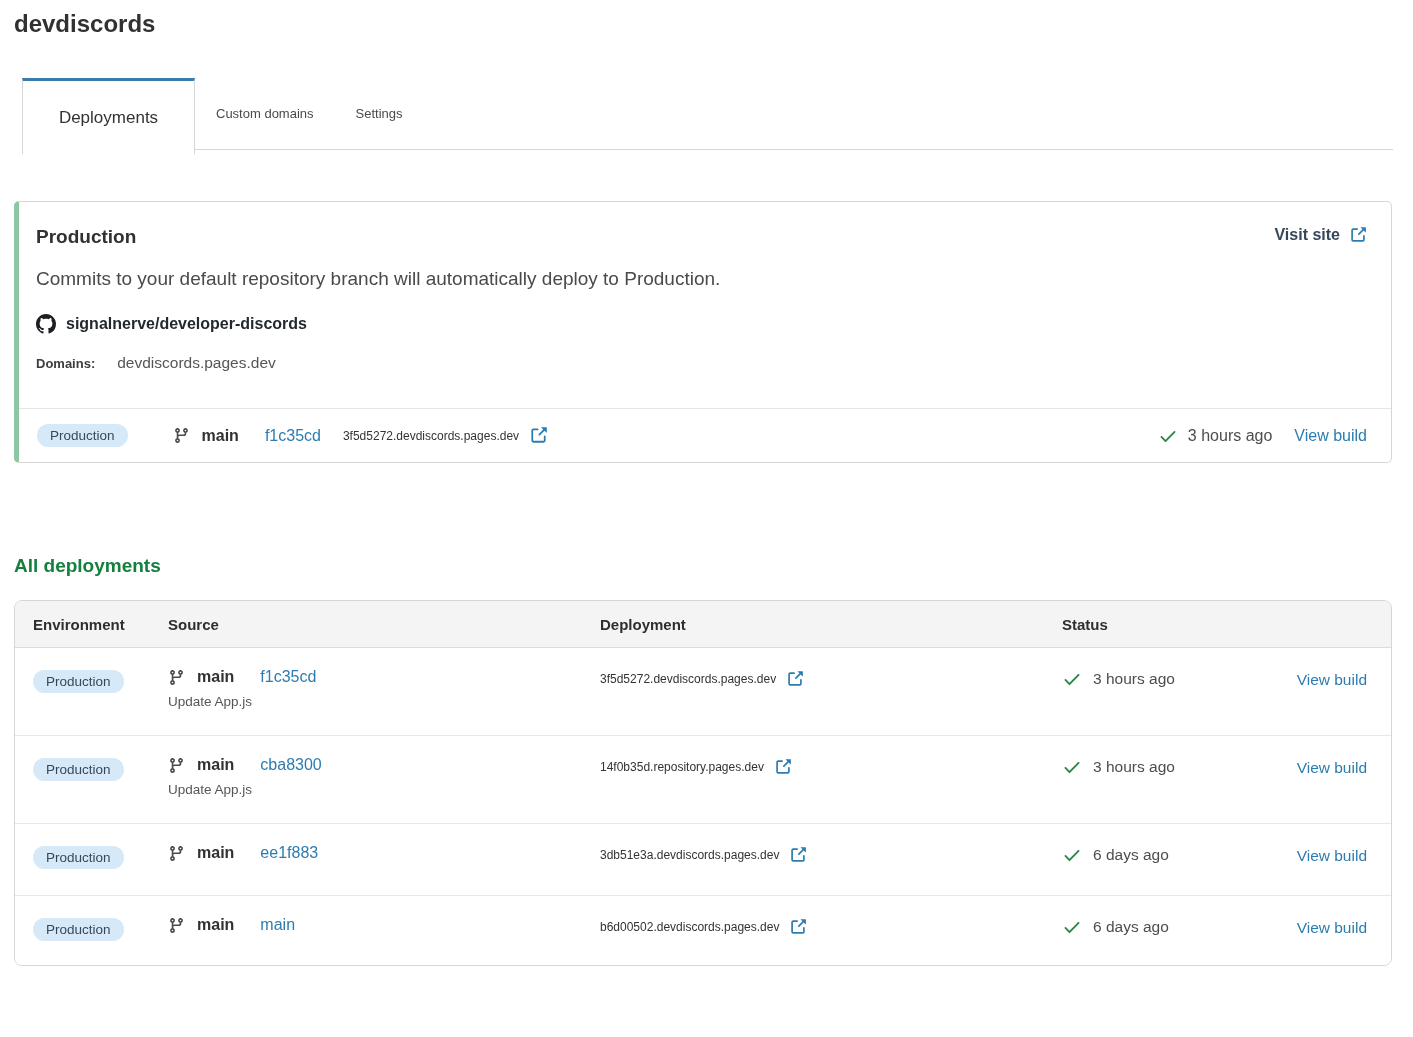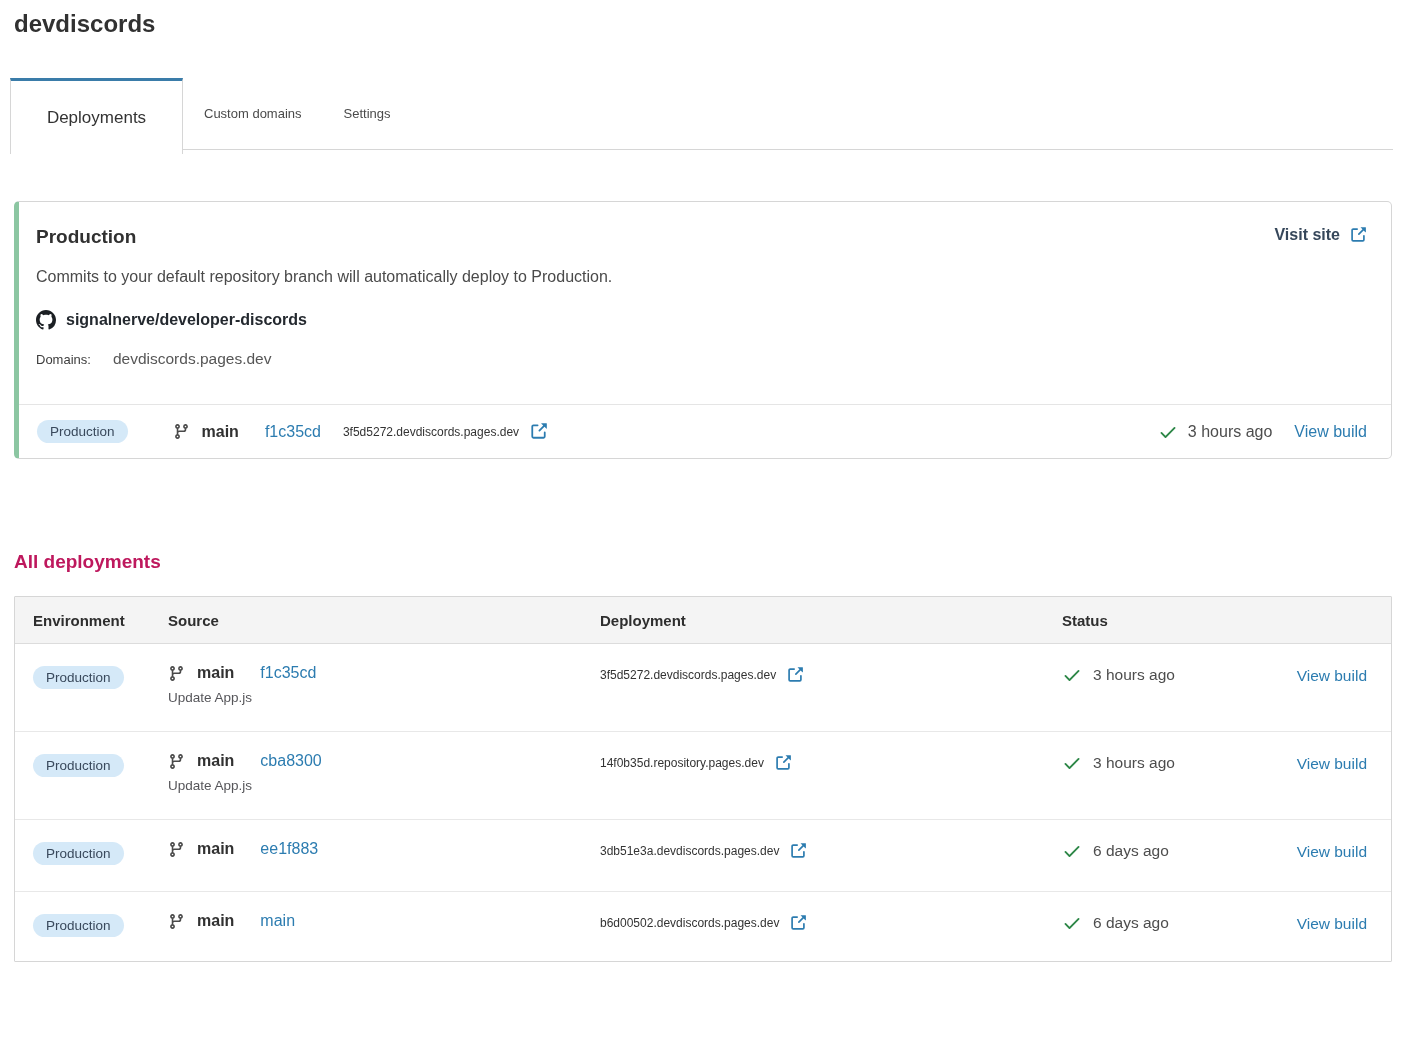--- a/index.html
+++ b/index.html
@@ -11,21 +11,21 @@
   }
   .page { width: 1413px; }
 
   
   .page-title {
     margin: 10px 0 0 14px;
     font-size: 24px; font-weight: bold; color: #313131;
   }
 
   
-  .tabbar { display: flex; align-items: flex-start; margin-top: 40px; padding-left: 10px; }
+  .tabbar { display: flex; align-items: flex-start; margin-top: 40px; padding-left: 22px; }
   .tab-active {
     width: 173px; height: 76px;
     display: flex; align-items: center; justify-content: center;
     border-top: 3px solid #3a7ca9;
     border-left: 1px solid #d6d6d6; border-right: 1px solid #d6d6d6;
     background: #fff; font-size: 17px; color: #333; cursor: pointer;
   }
   .tabs-rest {
     flex: 1; height: 72px; border-bottom: 1px solid #d6d6d6;
     display: flex; align-items: center; margin-right: 20px;
@@ -39,28 +39,28 @@
     border-radius: 5px; background: #fff;
   }
   .prod-card-body { padding: 24px 24px 36px 17px; }
   .prod-head { display: flex; align-items: flex-start; justify-content: space-between; }
   .prod-title { font-size: 19px; font-weight: bold; color: #313131; }
   .visit-site {
     display: flex; align-items: center; gap: 9px;
     font-size: 16px; font-weight: bold; color: #36475a;
     text-decoration: none; cursor: pointer;
   }
-  .prod-desc { margin-top: 20px; font-size: 16px; color: #4a4a4a; }
+  .prod-desc { margin-top: 20px; font-size: 19px; color: #4a4a4a; }
   .repo-row {
     margin-top: 24px; display: flex; align-items: center; gap: 10px;
     font-size: 16px; font-weight: bold; color: #24292f; cursor: pointer;
     text-decoration: none; width: max-content; justify-content: flex-end;
   }
   .domains-row { margin-top: 20px; display: flex; align-items: baseline; gap: 22px; }
-  .domains-label { font-size: 13px; font-weight: normal; color: #3d3d3d; }
+  .domains-label { font-size: 13px; font-weight: bold; color: #3d3d3d; }
   .domains-value { font-size: 15.5px; color: #565656; }
 
   .prod-deploy-row {
     border-top: 1px solid #e5e5e5; height: 54px;
     display: flex; align-items: center; padding: 0 24px 0 18px;
   }
   .pdr-left { display: flex; align-items: center; }
   .pdr-right { margin-left: auto; display: flex; align-items: center; }
 
   
@@ -81,25 +81,25 @@
 
   .pdr-left .badge { margin-right: 45px; }
   .pdr-left .branch-icon { margin-right: 12px; }
   .pdr-left .branch-name { margin-right: 26px; }
   .pdr-left .commit-link { margin-right: 22px; }
   .pdr-right .check-icon { margin-right: 10px; }
   .pdr-right .time-text { margin-right: 22px; font-size: 16px; }
   .pdr-right .view-build { font-size: 16px; }
 
   
-  .all-title { margin: 92px 0 0 14px; font-size: 19px; font-weight: bold; color: #be185d; }
+  .all-title { margin: 92px 0 0 14px; font-size: 19px; font-weight: bold; color: #15803d; }
 
   .table {
     margin: 23px 21px 16px 14px;
-    border: 1px solid #d6d6d6; border-radius: 1px; background: #fff; overflow: hidden;
+    border: 1px solid #d6d6d6; border-radius: 8px; background: #fff; overflow: hidden;
   }
   .t-grid {
     display: grid;
     grid-template-columns: 135px 432px 462px 218px 1fr;
     padding-left: 18px; padding-right: 24px;
   }
   .thead {
     background: #f4f4f4; height: 47px; align-items: center;
     font-size: 15px; font-weight: bold; color: #2e2e2e;
     border-bottom: 1px solid #dcdcdc;

